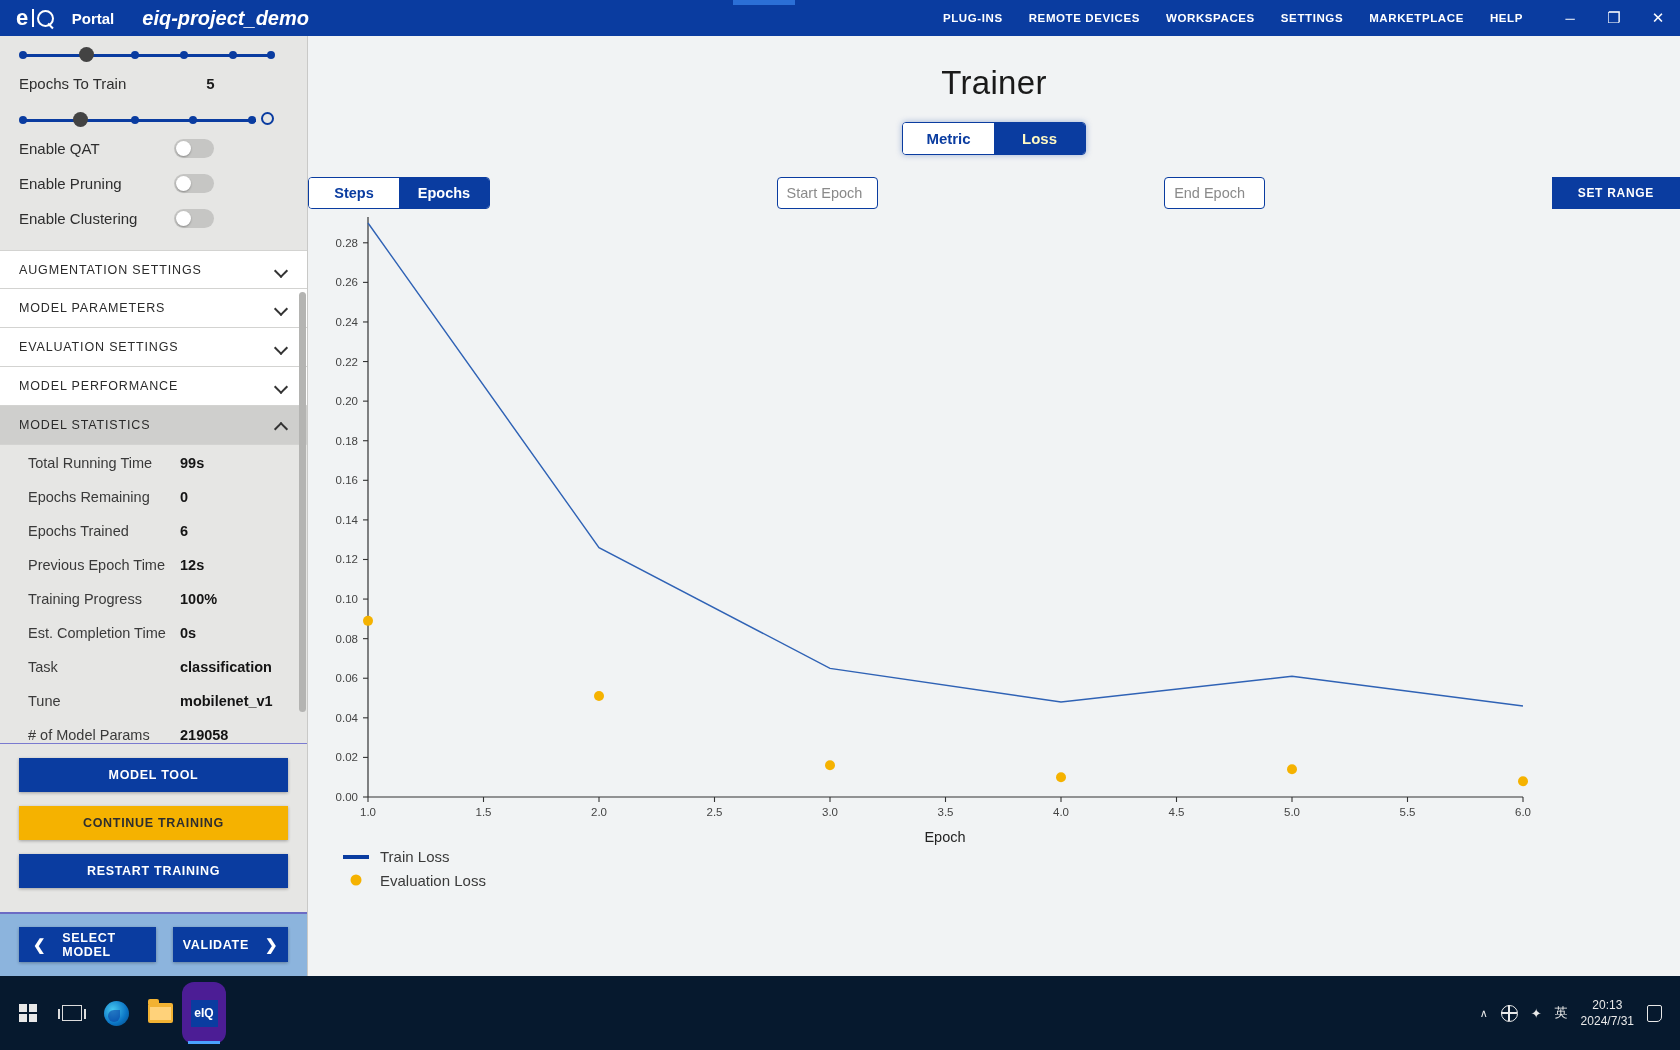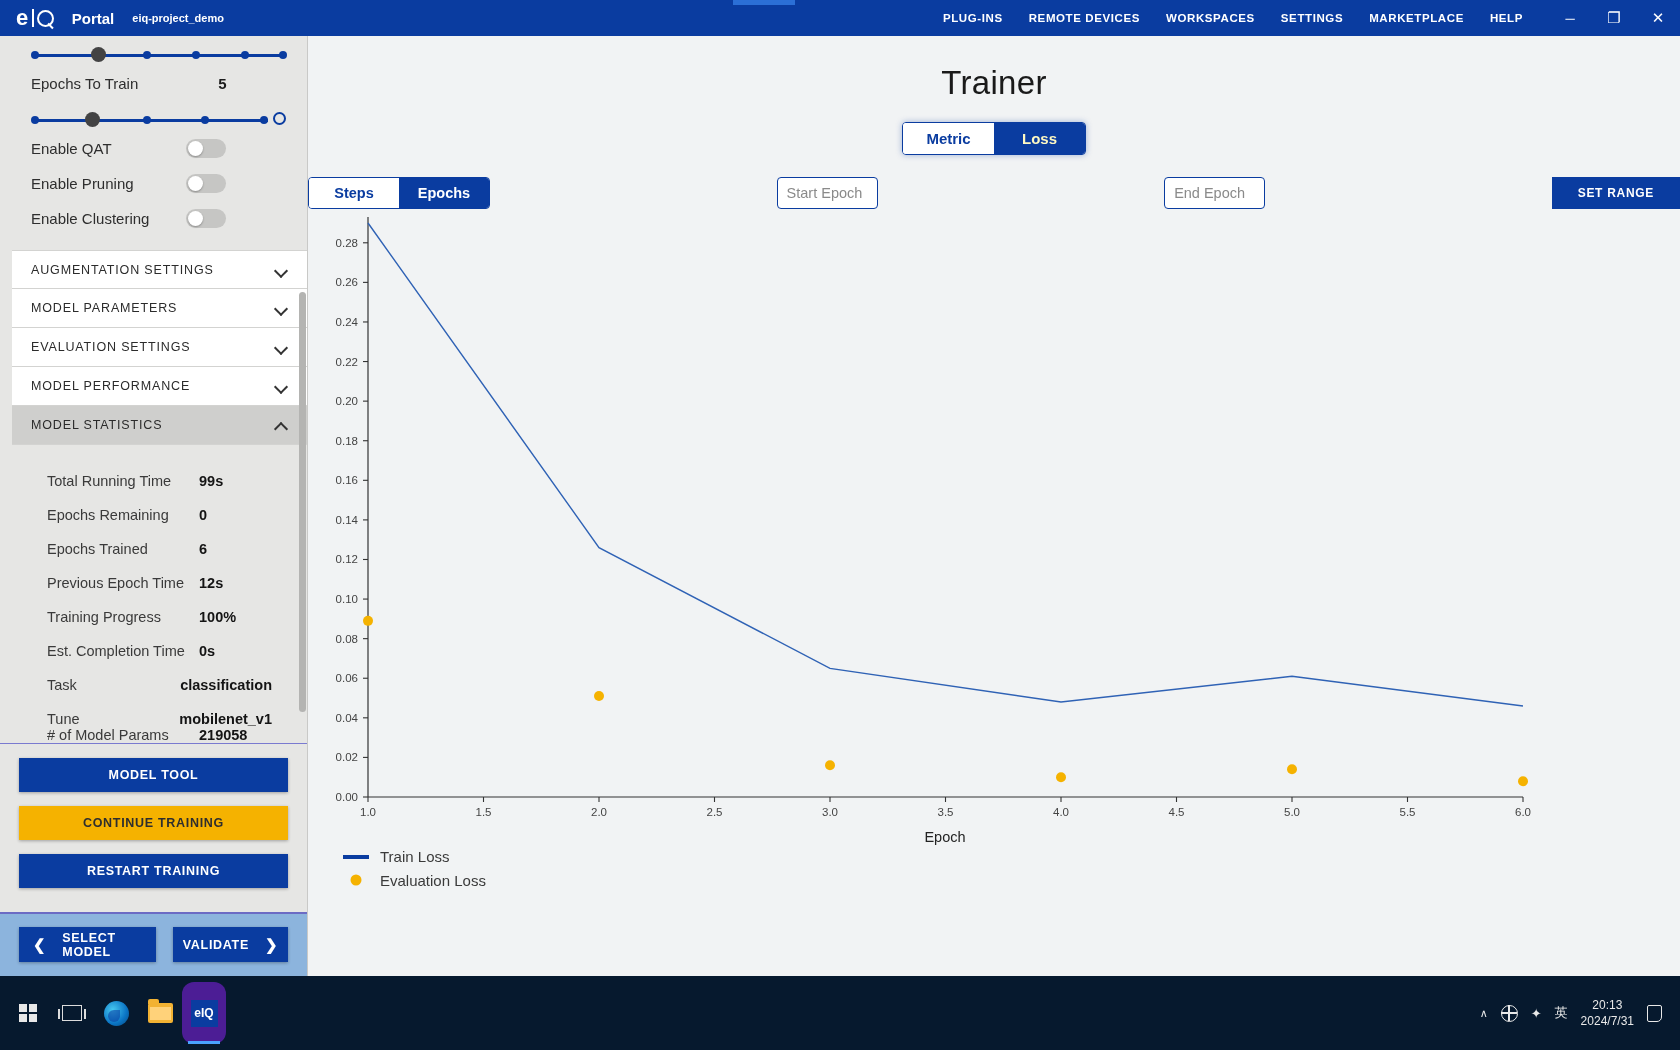--- a/index.html
+++ b/index.html
@@ -25,21 +25,21 @@
   .logo-bar { display:inline-block; width:2px; height:18px; background:#fff; margin:0 2px; }
   .logo-q {
     display:inline-block; width:17px; height:17px; border:2px solid #fff;
     border-radius:50%; position:relative;
   }
   .logo-q::after {
     content:""; position:absolute; right:-2px; bottom:-2px;
     width:7px; height:2px; background:#fff; transform: rotate(45deg);
   }
   .tb-portal { margin-left: 18px; font-size: 15px; font-weight: 700; }
-  .tb-project { margin-left: 18px; font-size: 11px; font-weight: 700; }
+  .tb-project { margin-left: 28px; font-size: 20px; font-weight: 700; font-style: italic; }
   .tb-tabstub {
     position:absolute; left: 733px; top: 0; width: 62px; height: 5px;
     background: #2b6fd6;
   }
   .tb-nav { margin-left: auto; display: flex; align-items: center; }
   .tb-nav-item {
     font-size: 11.5px; font-weight: 700; letter-spacing: .6px;
     padding: 0 13px; cursor: default; white-space: nowrap;
   }
   .win-ctrls { display: flex; align-items: center; margin-left: 12px; }
@@ -49,21 +49,21 @@
   }
   .wb-min { font-size: 13px; }
 
   
   .sidebar {
     position: absolute; left: 0; top: 36px; width: 308px; height: 940px;
     background: #e6e6e4; display: flex; flex-direction: column;
     border-right: 1px solid #c9c9c7;
   }
   .sb-scroll {
-    position: relative; height: 729px; overflow: hidden; background: #e6e6e4; margin-left: 12px;
+    position: relative; height: 729px; overflow: hidden; background: #e6e6e4;
   }
   .sb-scrollbar {
     position: absolute; right: 1px; top: 256px; width: 7px; height: 420px;
     background: #b4b4b2; border-radius: 4px;
   }
 
   
   .slider-wrap { padding: 0 19px; margin-top: 8px; }
   .slider {
     position: relative; height: 22px;
@@ -119,21 +119,21 @@
   }
   .chev { width: 14px; height: 14px; position: relative; }
   .chev::before {
     content: ""; position: absolute; left: 2px; top: 3px;
     width: 8px; height: 8px; border-right: 2px solid #333;
     border-bottom: 2px solid #333; transform: rotate(45deg);
   }
   .chev.up::before { transform: rotate(-135deg); top: 6px; }
 
   .stat-list { padding-top: 10px; }
-  .stat-row { display: flex; align-items: flex-end; height: 34px; padding: 0 35px; }
+  .stat-row { display: flex; align-items: flex-start; height: 34px; padding: 0 28px; }
   .stat-key { font-size: 14.5px; color: #3a3a3a; width: 152px; }
   .stat-val { font-size: 14.5px; color: #141414; font-weight: 700; }
   .stat-row.clipped { overflow: hidden; height: 16px; }
 
   
   .sb-actions {
     padding: 14px 19px 10px; background: #e6e6e4;
     border-top: 1px solid #7a7ad0;
   }
   .btn {

